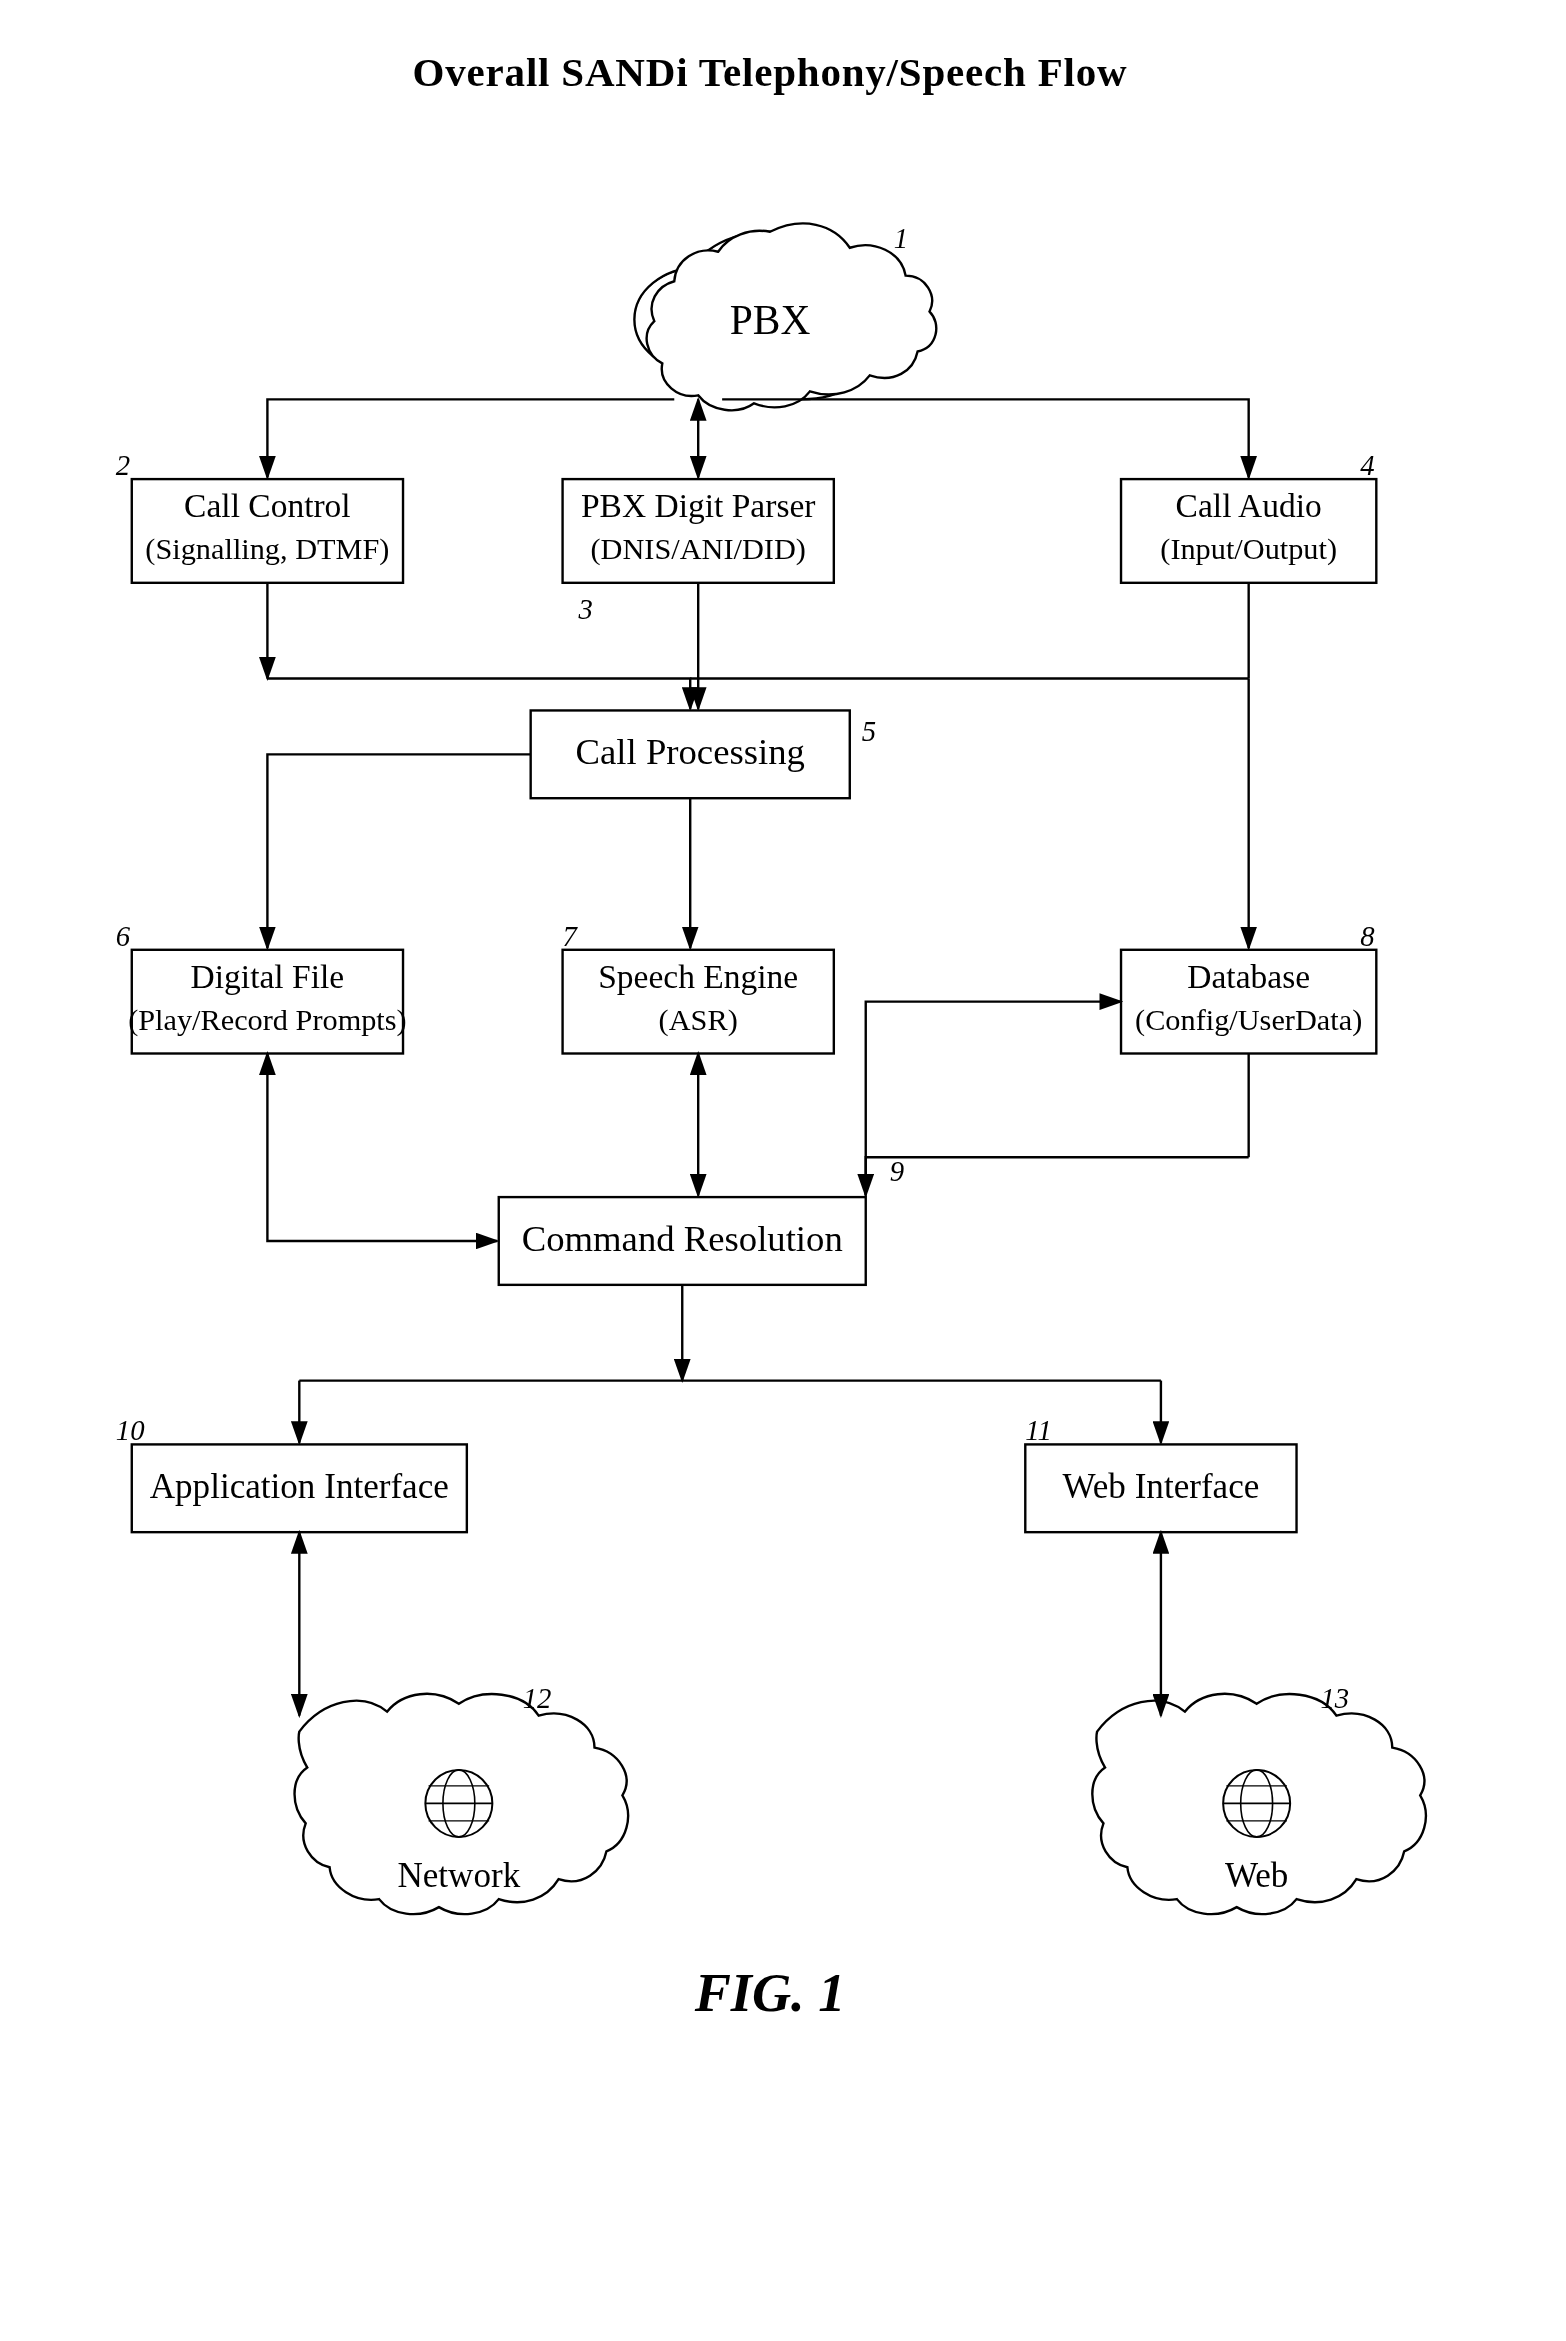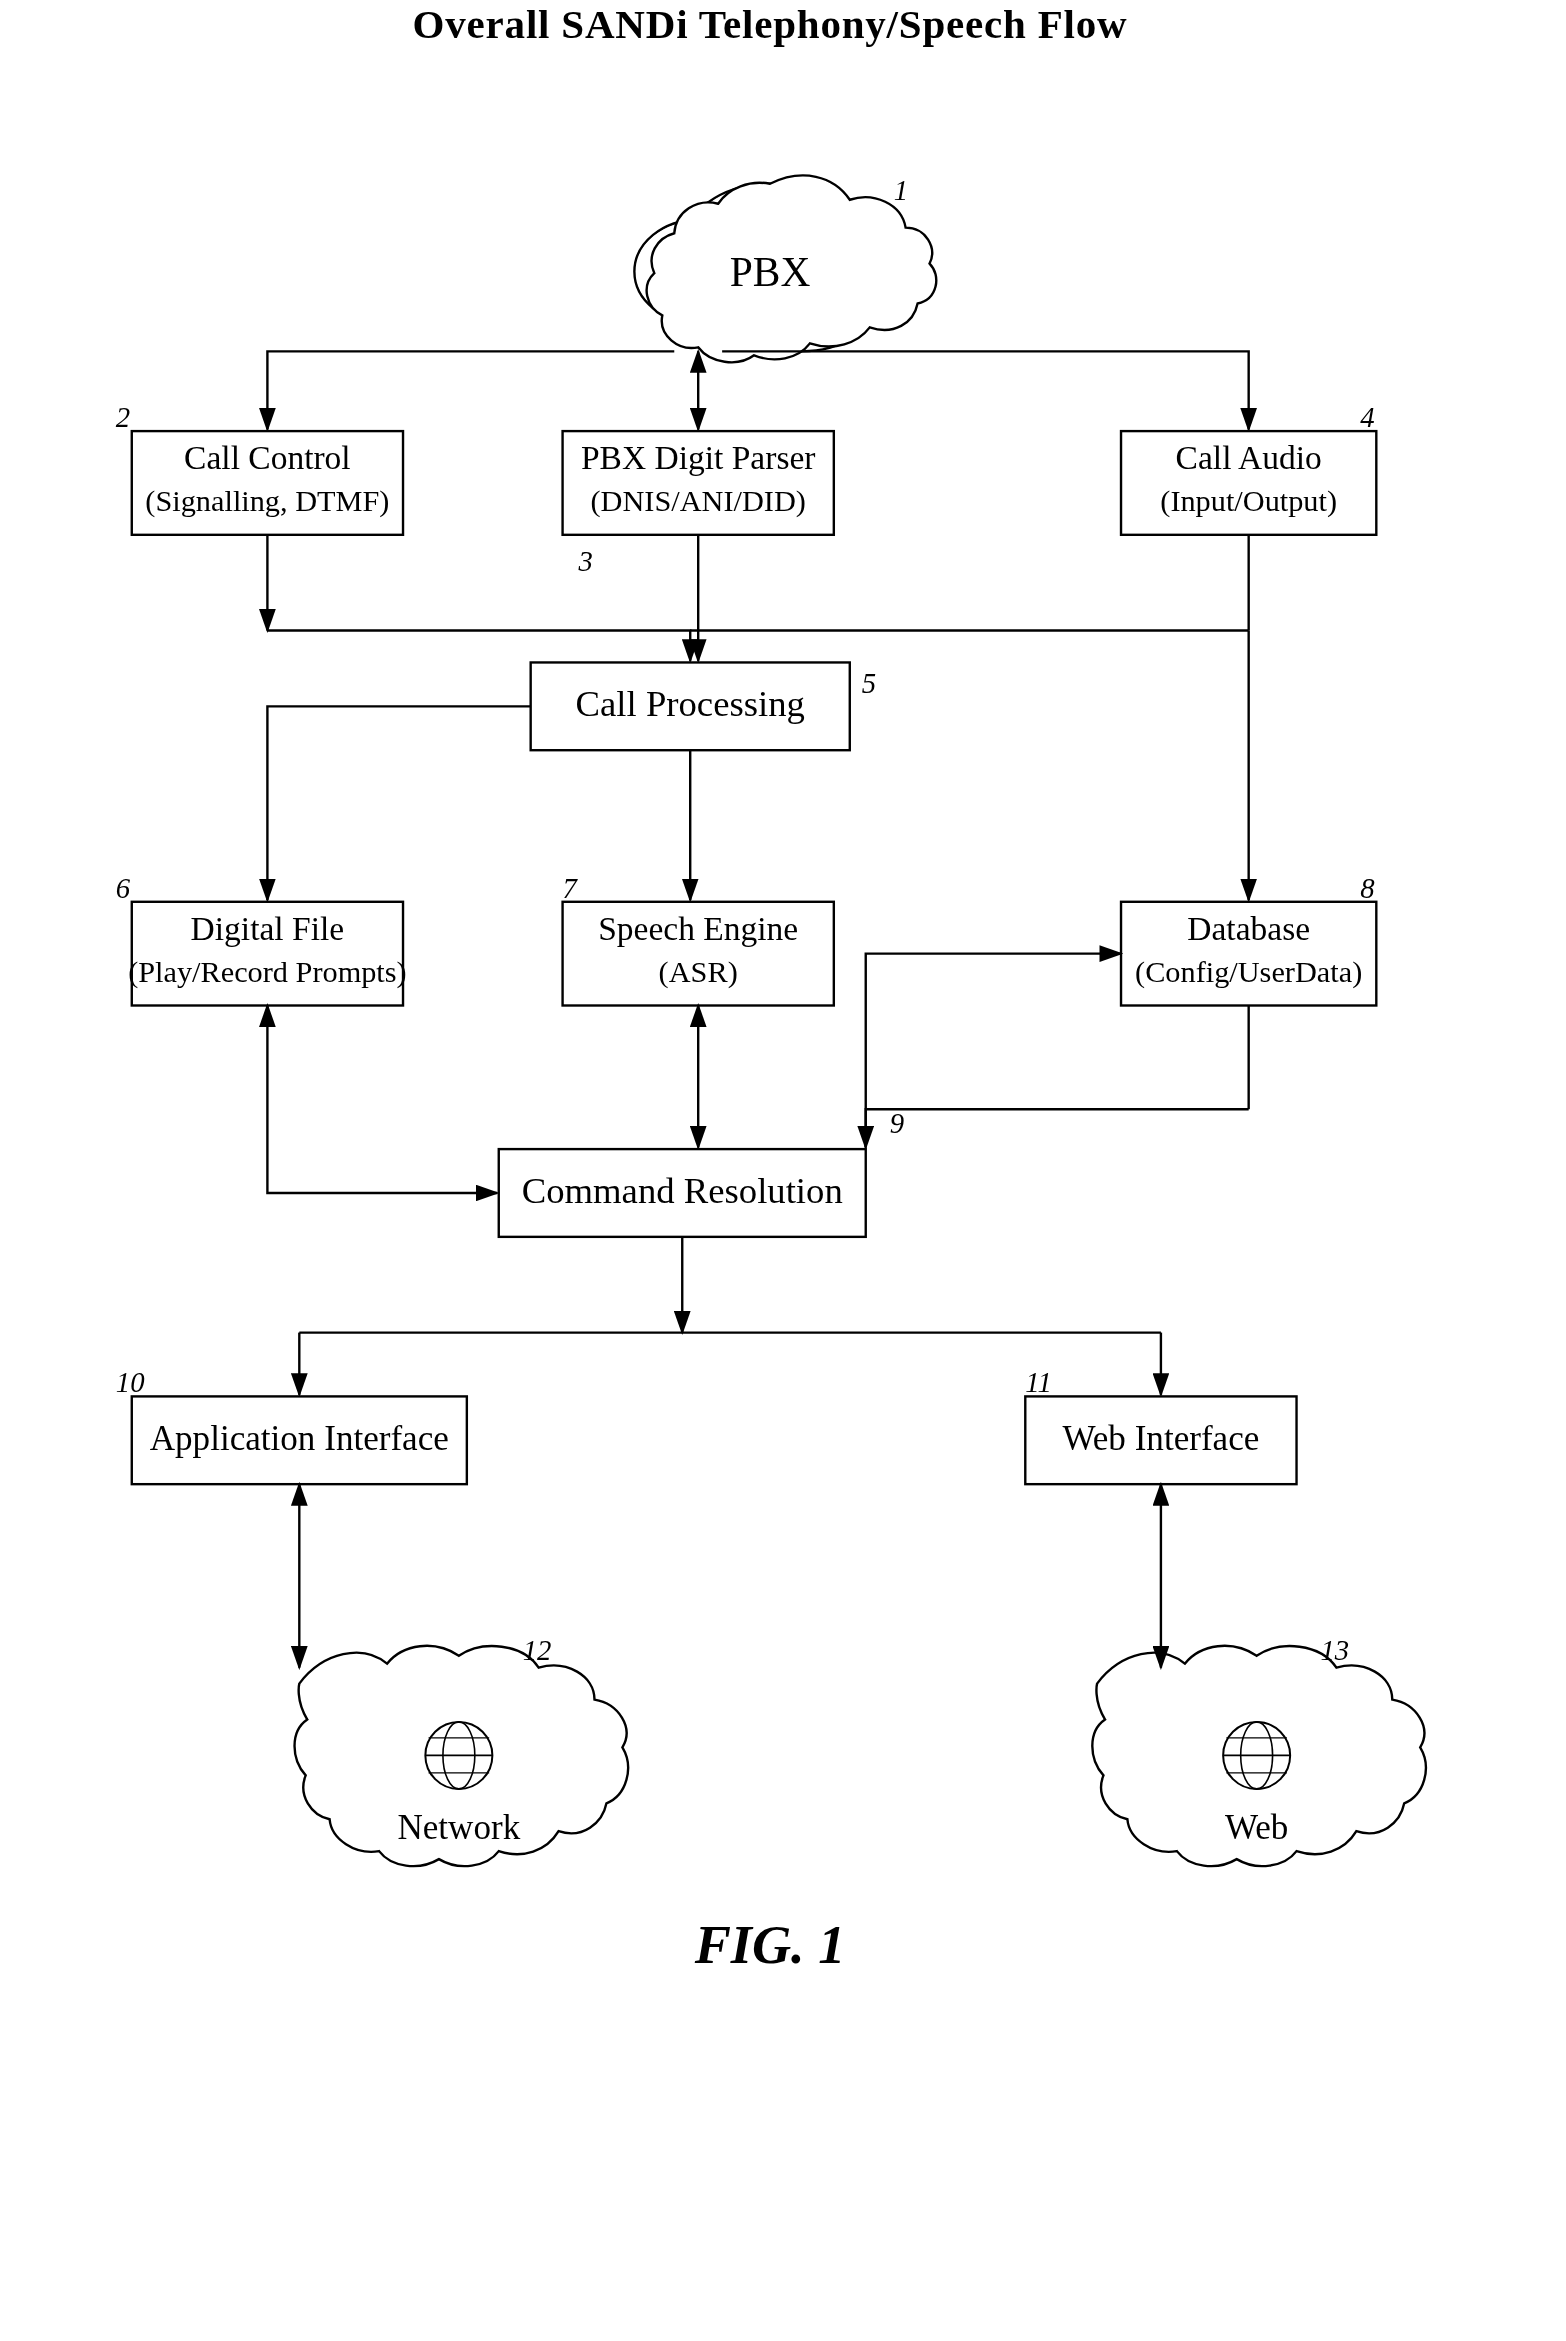--- a/index.html
+++ b/index.html
@@ -12,20 +12,21 @@
       overflow-x: hidden;
     }
 
     .diagram-container {
       width: 1540px;
       min-height: 2342px;
       position: relative;
       display: flex;
       flex-direction: column;
       align-items: center;
+      padding-top: 48px;
     }
 
     .title {
       font-size: 41px;
       font-weight: bold;
       text-align: center;
       margin-bottom: 40px;
       letter-spacing: 0.8px;
     }
 

